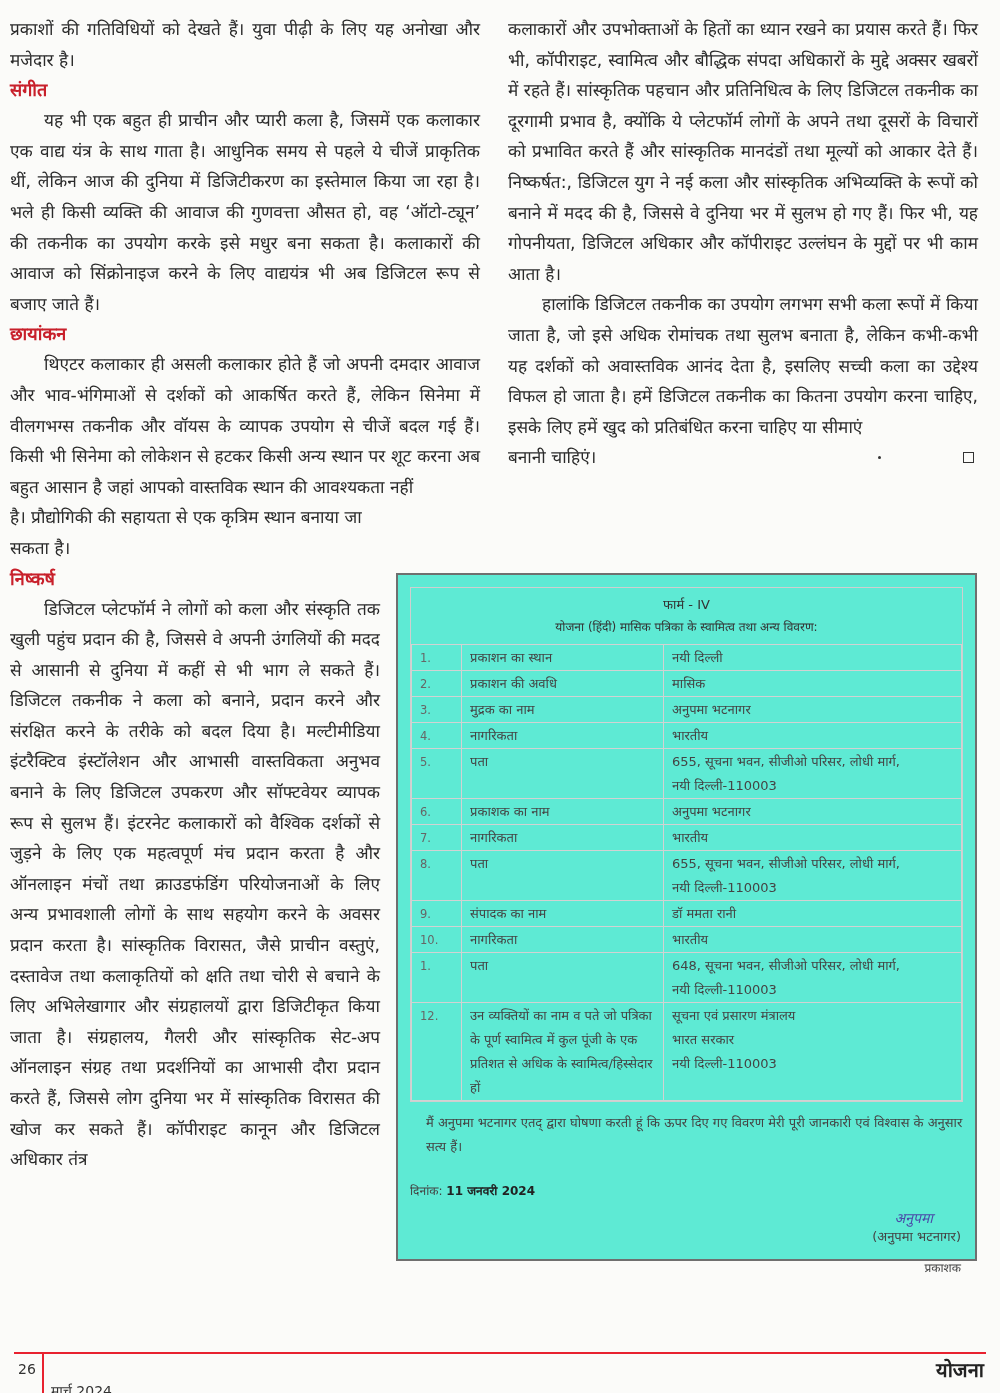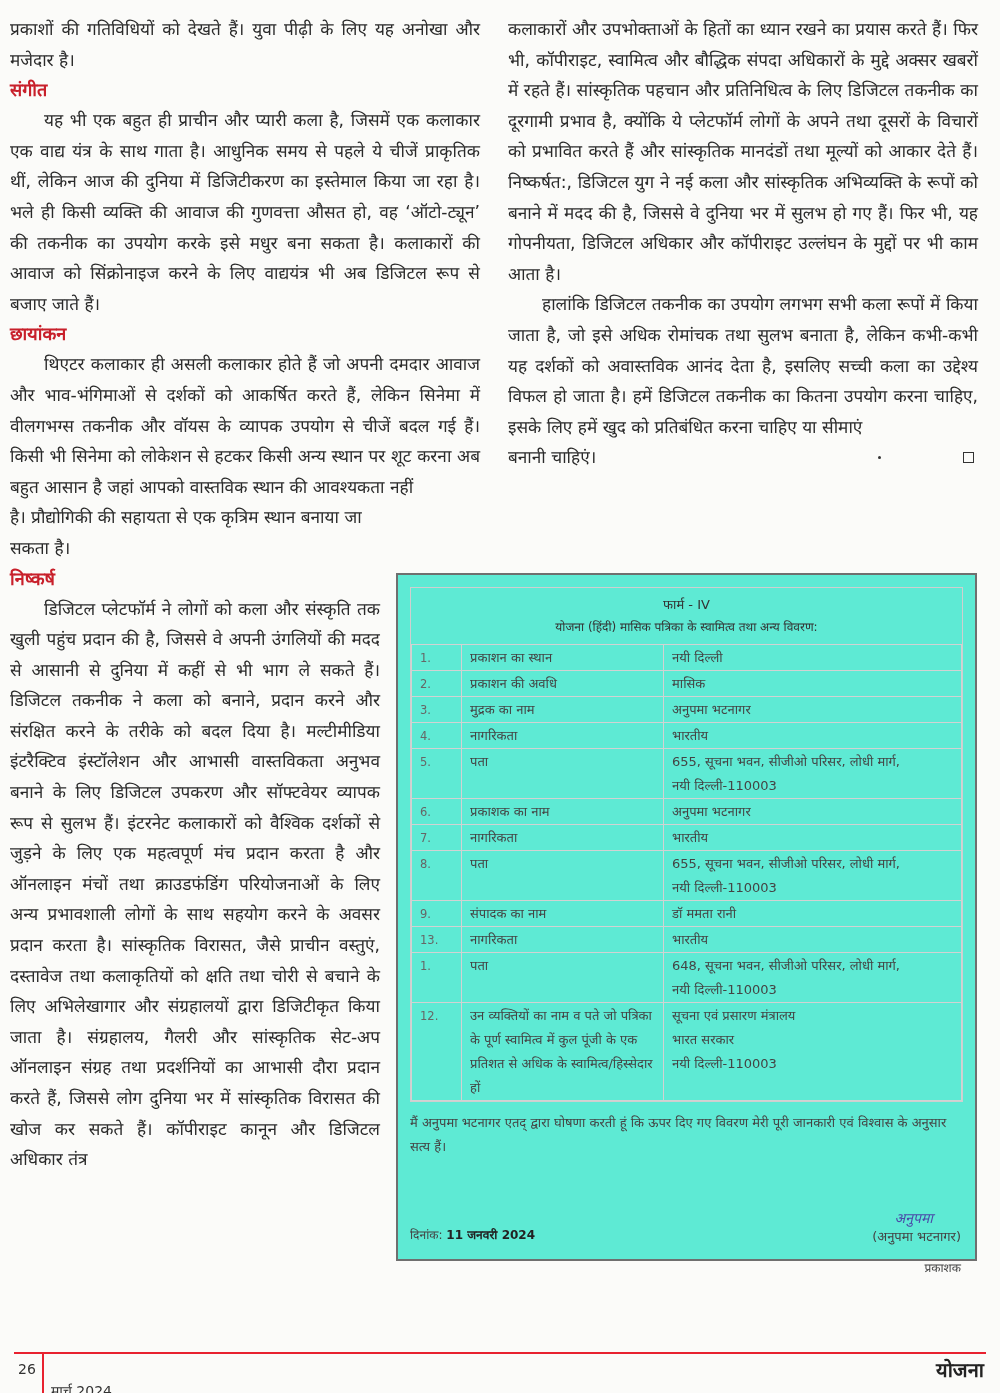--- a/index.html
+++ b/index.html
@@ -24,22 +24,22 @@
   }
   .form-inner {
     position:absolute; left:12px; top:12px; width:553px; border:1px solid #cfcfcf; box-sizing:border-box;
   }
   .form-head { text-align:center; font-size:13px; line-height:22px; padding:6px 0 6px 0; color:#333; }
   .form-head .sub { font-size:12px; }
   table.ft { width:100%; border-collapse:collapse; font-size:13px; color:#444; }
   table.ft td { border:1px solid #d2d2d2; vertical-align:top; padding:1px 8px 0 8px; line-height:24px; }
   table.ft td.num { width:33px; font-size:11.5px; color:#666; }
   table.ft td.lbl { width:185px; }
-  .decl { position:absolute; left:12px; top:536px; width:553px; font-size:13px; line-height:24px; color:#444; }
-  .date { position:absolute; left:12px; top:607px; font-size:12px; color:#444;margin-top:44px; }
+  .decl { position:absolute; left:28px; top:536px; width:553px; font-size:13px; line-height:24px; color:#444; }
+  .date { position:absolute; left:12px; top:607px; font-size:12px; color:#444; }
   .date b { color:#222; }
   .sig { position:absolute; right:14px; top:633px; text-align:right; font-size:13px; color:#444; }
   .sig .scribble { font-family:"DejaVu Serif", serif; font-style:italic; color:#4a4aa8; font-size:14px; margin-right:28px; }
   .sig .role { margin-top:14px; font-size:12px; }
 
   .footer-rule { position:absolute; left:14px; top:1352px; width:972px; height:2px; background:#e8222f; }
   .footer-vline { position:absolute; left:42px; top:1352px; width:2px; height:41px; background:#e8222f; }
   .page-num { position:absolute; left:18px; top:1361px; font-size:14px; color:#333; }
   .issue { position:absolute; left:51px; top:1361px; font-size:14px; color:#333;margin-top:20px; }
   .mag { position:absolute; right:16px; top:1356px; font-size:20px; color:#222; font-weight:bold; }
@@ -135,21 +135,21 @@
             </td>
           </tr>
           <tr>
             <td class="num">9.</td>
             <td class="lbl">संपादक का नाम</td>
             <td>
               <div>डॉ ममता रानी</div>
             </td>
           </tr>
           <tr>
-            <td class="num">13.</td>
+            <td class="num">10.</td>
             <td class="lbl">नागरिकता</td>
             <td>
               <div>भारतीय</div>
             </td>
           </tr>
           <tr>
             <td class="num">1.</td>
             <td class="lbl">पता</td>
             <td>
               <div>648, सूचना भवन, सीजीओ परिसर, लोधी मार्ग,</div>

